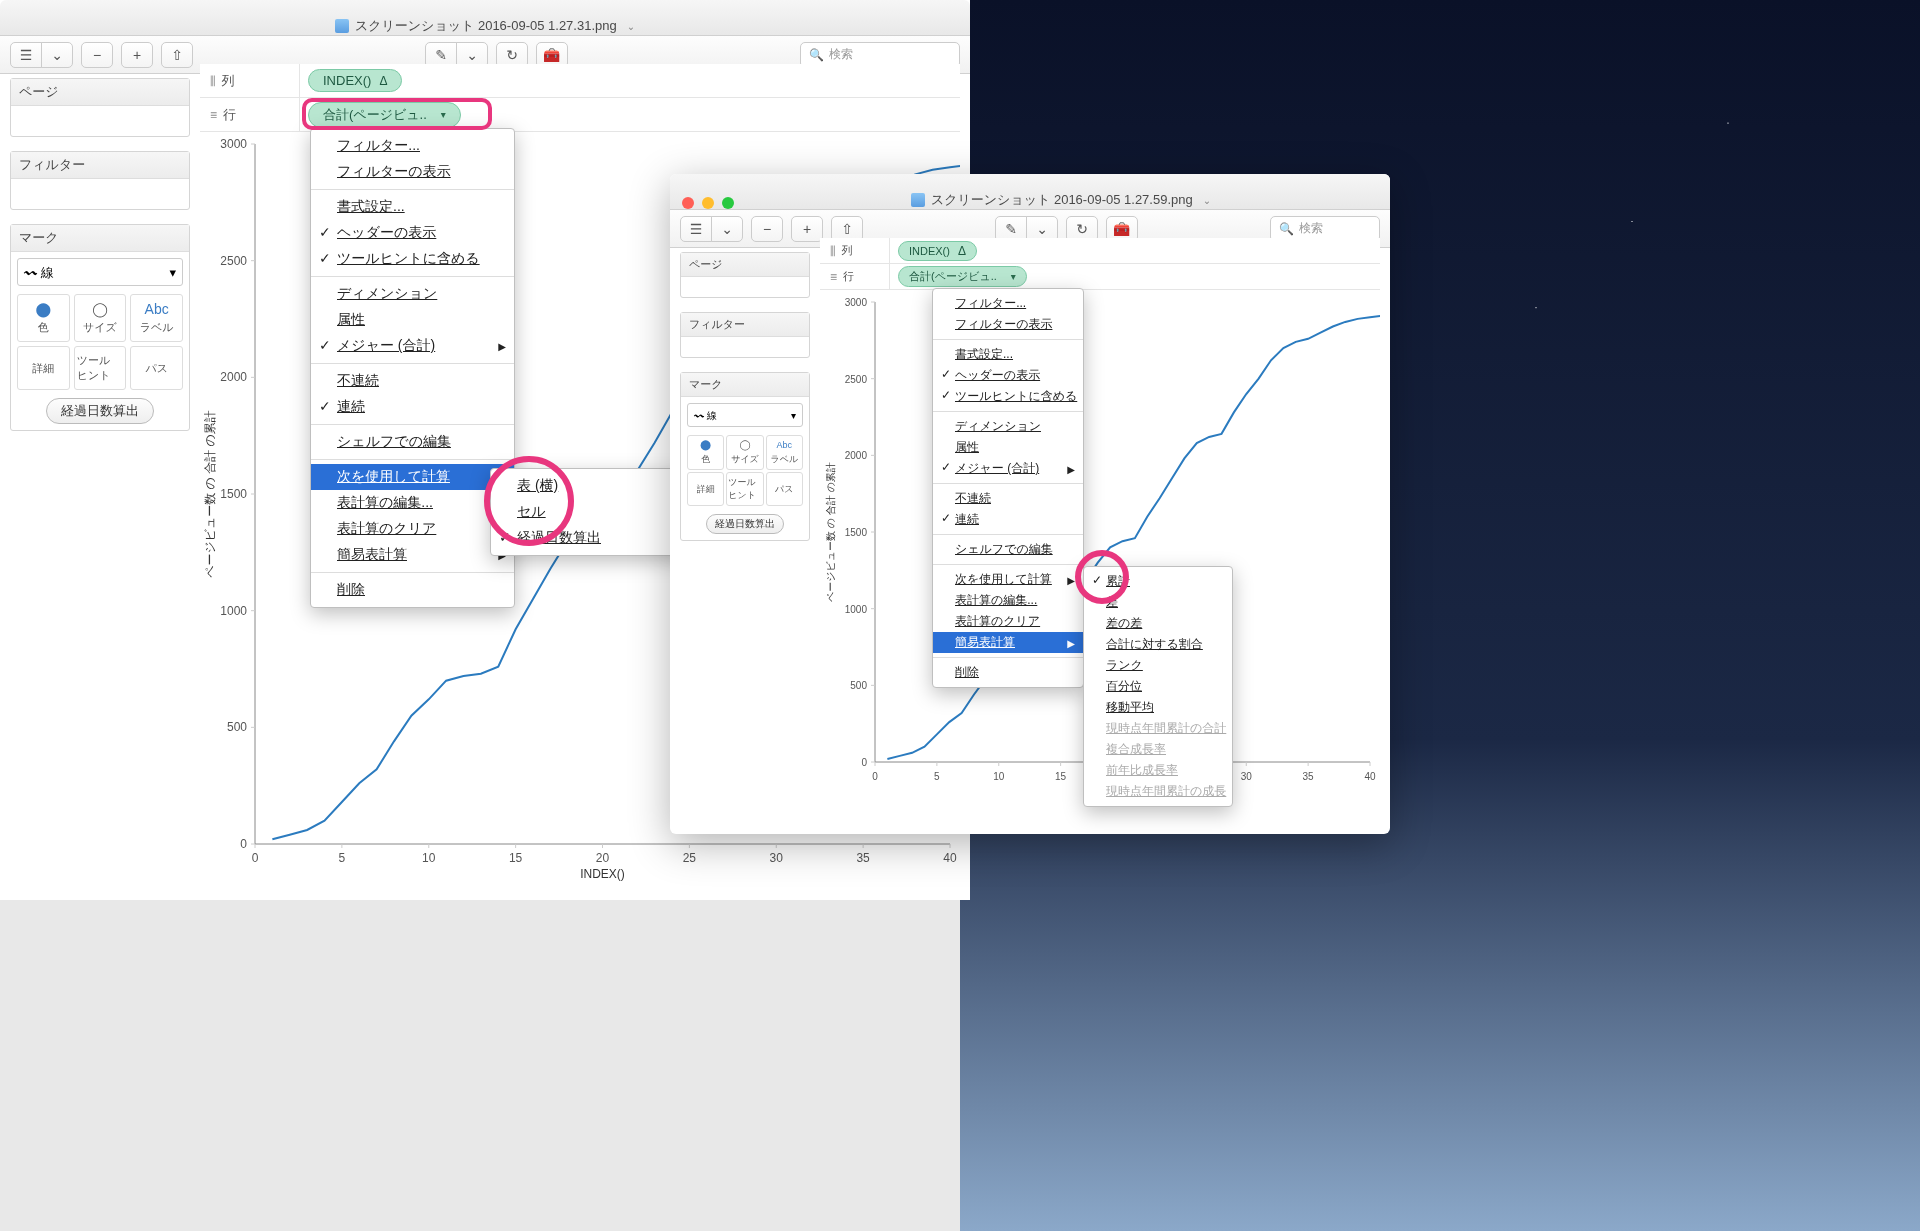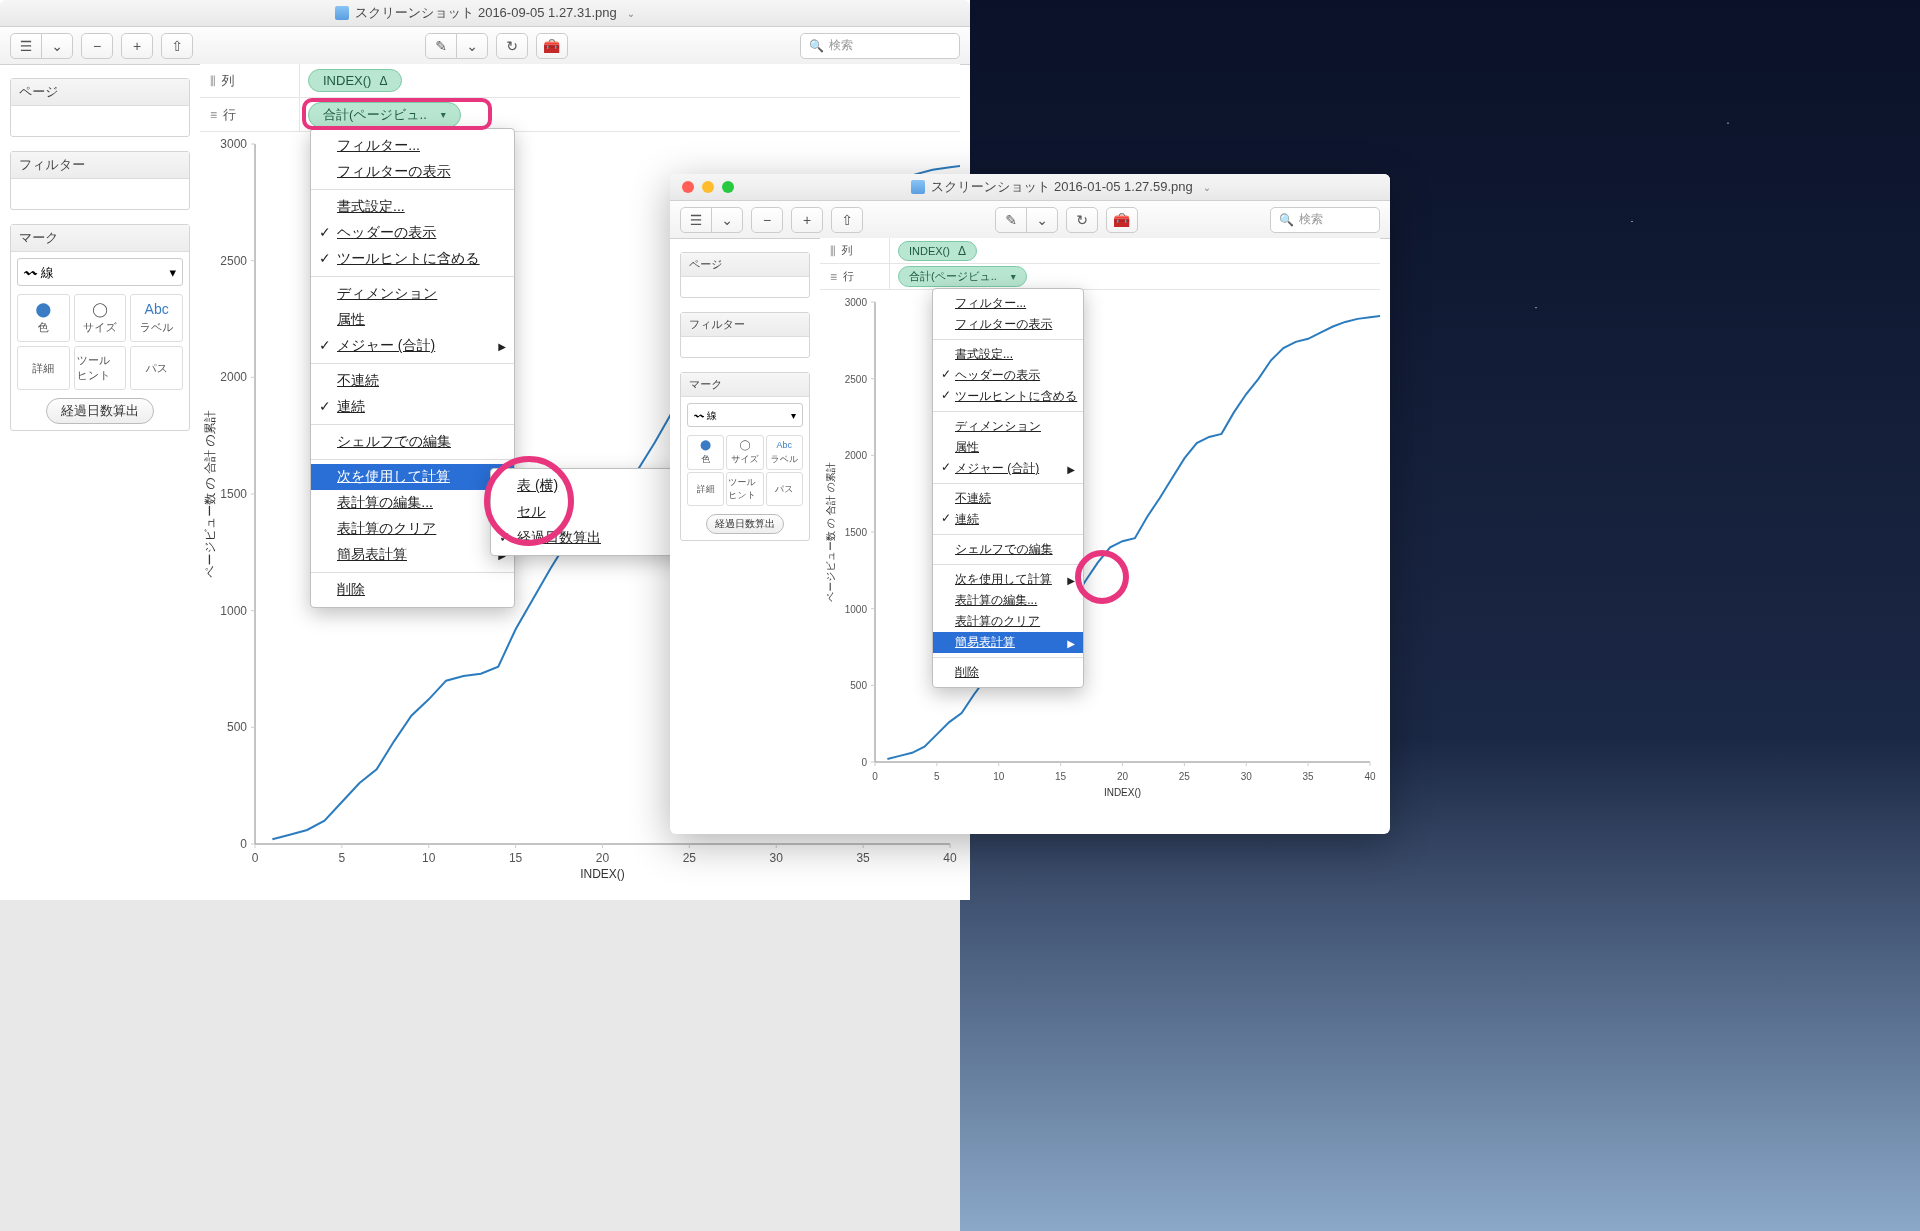--- a/index.html
+++ b/index.html
@@ -1,20 +1,20 @@
 <!DOCTYPE html>
 <html><head>
 <meta charset="utf-8">
 <style>
 * { margin: 0; padding: 0; box-sizing: border-box; font-family: -apple-system, "Helvetica Neue", sans-serif; }
 body { background: #e8e8e8; width: 1920px; height: 1231px; position: relative; overflow: hidden; }
 
 
 .window { position: absolute; background: #fff; box-shadow: 0 10px 40px rgba(0,0,0,0.3); border-radius: 6px; }
-.titlebar { height: 27px; background: linear-gradient(#f6f6f6,#e8e8e8); border-bottom: 1px solid #d0d0d0; display: flex; align-items: center; padding: 0 12px; font-size: 13px; color: #4a4a4a; border-radius: 6px 6px 0 0; }
+.titlebar { height: 36px; background: linear-gradient(#f6f6f6,#e8e8e8); border-bottom: 1px solid #d0d0d0; display: flex; align-items: flex-end; padding: 0 12px; font-size: 13px; color: #4a4a4a; border-radius: 6px 6px 0 0; }
 .traffic-lights { display: flex; gap: 8px; margin-right: 10px; }
 .traffic-lights .dot { width: 12px; height: 12px; border-radius: 50%; }
 .tl-close { background: #ff5f56; }
 .tl-min { background: #ffbd2e; }
 .tl-max { background: #27c93f; }
 .titlebar .title { flex: 1; text-align: center; display: flex; align-items: center; justify-content: center; gap: 6px; }
 .titlebar .file-icon { width: 14px; height: 14px; background: linear-gradient(#89c4f4,#5a9de0); border-radius: 2px; }
 .titlebar .caret { font-size: 10px; color: #888; margin-left: 4px; }
 
 .toolbar { height: 38px; background: linear-gradient(#fdfdfd,#f1f1f1); border-bottom: 1px solid #d0d0d0; display: flex; align-items: center; padding: 0 10px; gap: 8px; }
@@ -280,21 +280,21 @@
 
 <div class="window win2">
   <div class="titlebar">
     <div class="traffic-lights">
       <div class="dot tl-close"></div>
       <div class="dot tl-min"></div>
       <div class="dot tl-max"></div>
     </div>
     <div class="title">
       <span class="file-icon"></span>
-      <span>スクリーンショット 2016-01-05 1.27.59.png</span>
+      <span>スクリーンショット 2016-09-05 1.27.59.png</span>
       <span class="caret">⌄</span>
     </div>
   </div>
   <div class="toolbar">
     <div class="tool-group">
       <div class="tool-btn">☰</div>
       <div class="tool-btn">⌄</div>
     </div>
     <div class="tool-btn">−</div>
     <div class="tool-btn">+</div>
@@ -441,14 +441,27 @@
     <div class="ctx-sep"></div>
     <div class="ctx-item">シェルフでの編集</div>
     <div class="ctx-sep"></div>
     <div class="ctx-item ctx-arrow">次を使用して計算</div>
     <div class="ctx-item">表計算の編集...</div>
     <div class="ctx-item">表計算のクリア</div>
     <div class="ctx-item sel ctx-arrow">簡易表計算</div>
     <div class="ctx-sep"></div>
     <div class="ctx-item">削除</div>
   </div>
+  <div class="ctx-menu" style="left:413px; top:392px; width:150px;">
+    <div class="ctx-item ctx-check">累計</div>
+    <div class="ctx-item">差</div>
+    <div class="ctx-item">差の差</div>
+    <div class="ctx-item">合計に対する割合</div>
+    <div class="ctx-item">ランク</div>
+    <div class="ctx-item">百分位</div>
+    <div class="ctx-item">移動平均</div>
+    <div class="ctx-item dis">現時点年間累計の合計</div>
+    <div class="ctx-item dis">複合成長率</div>
+    <div class="ctx-item dis">前年比成長率</div>
+    <div class="ctx-item dis">現時点年間累計の成長</div>
+  </div>
   <div class="highlight-circle" style="left:405px; top:376px; width:54px; height:54px;"></div>
 </div>
 
 </body></html>

